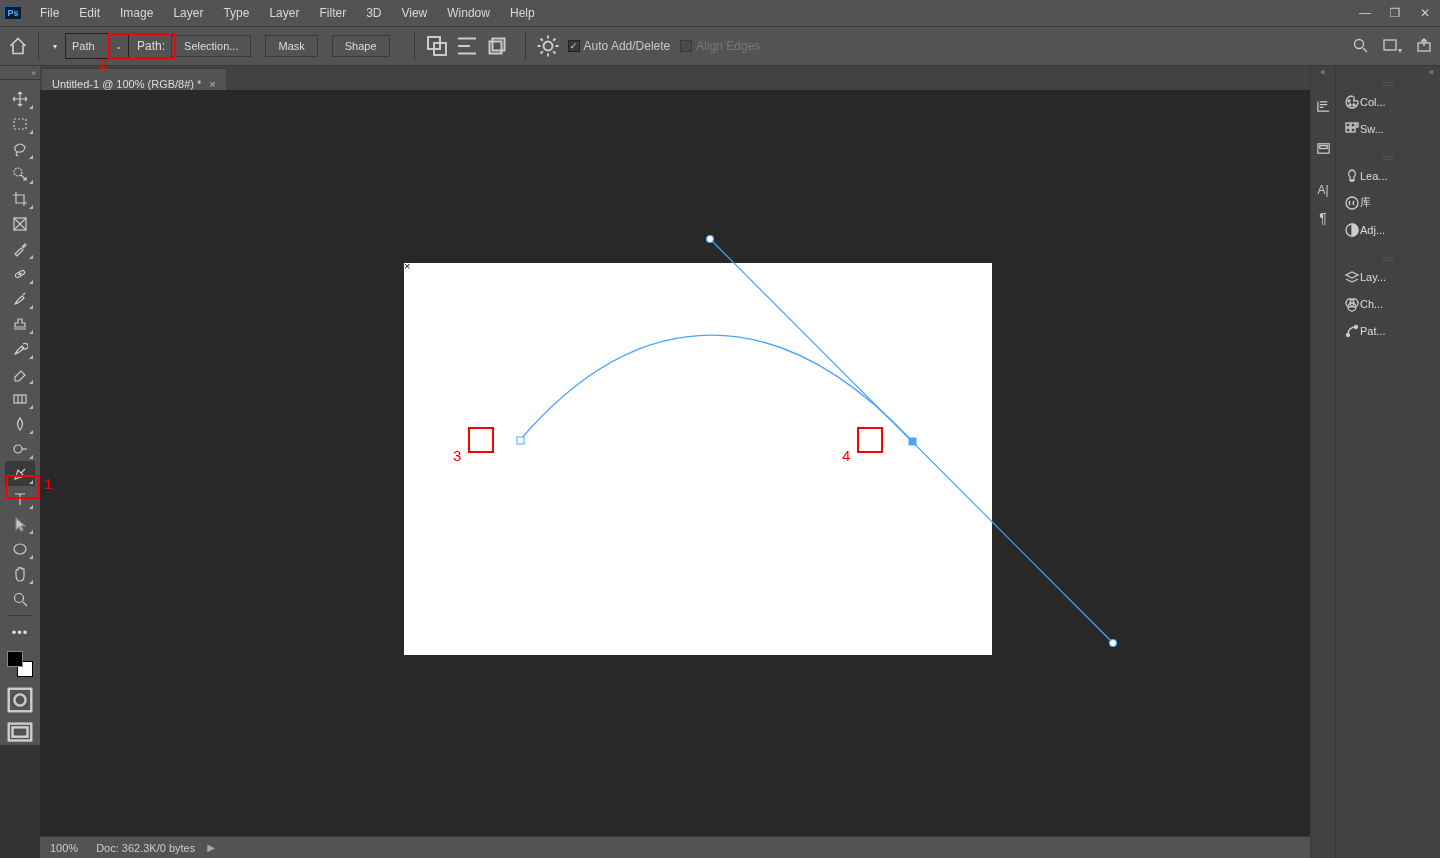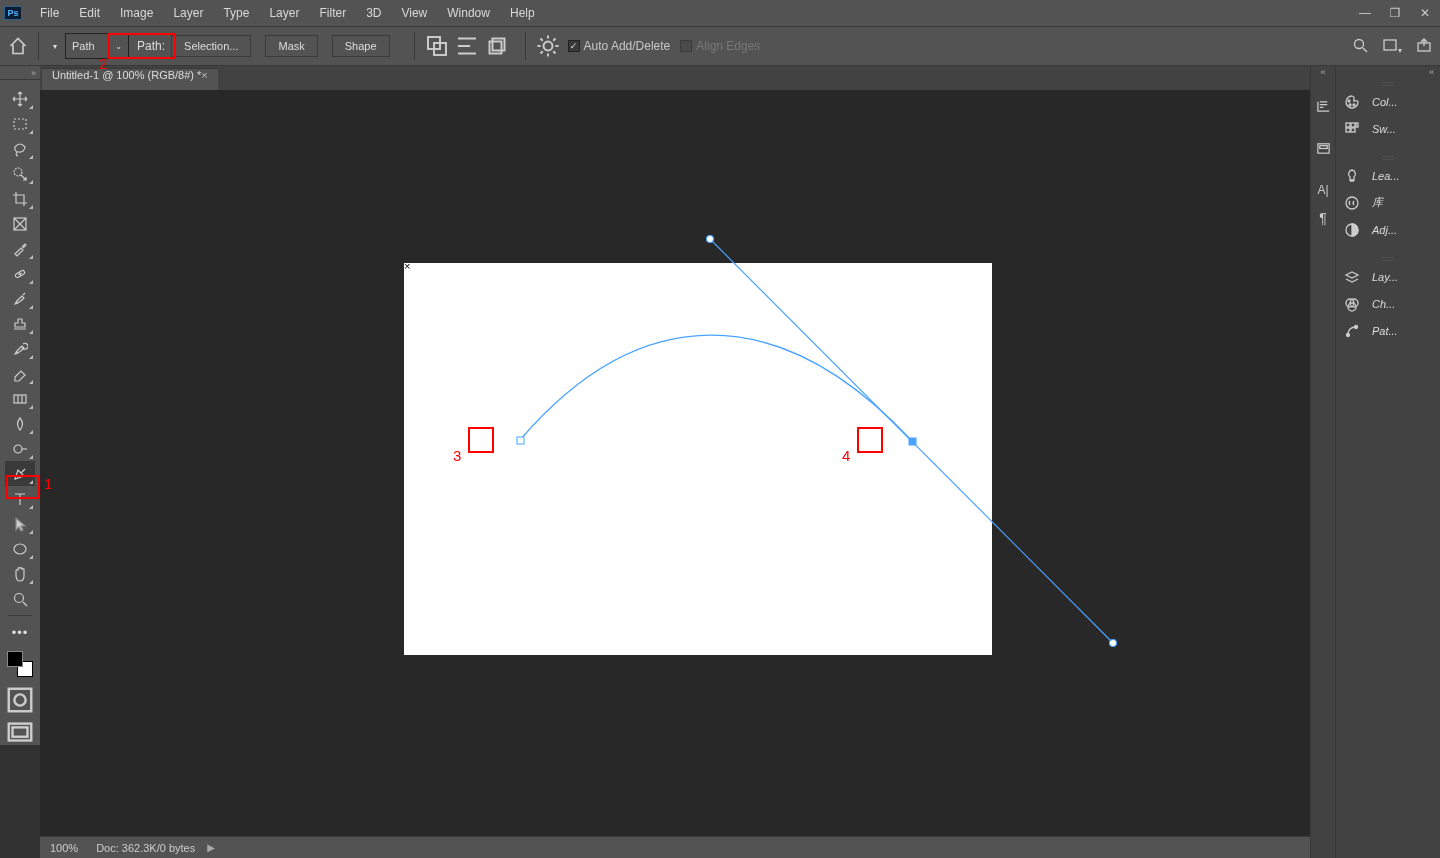--- a/index.html
+++ b/index.html
@@ -36,21 +36,21 @@
 .tool .flyout { position:absolute; right:2px; bottom:2px; width:0; height:0; border-right:4px solid #bbb; border-top:4px solid transparent; }
 .tool-divider { width:24px; height:1px; background:#3a3a3a; margin:4px 0; }
 .color-wells { position:relative; width:30px; height:30px; margin-top:4px; }
 .well-back { position:absolute; right:2px; bottom:2px; width:16px; height:16px; background:#fff; border:1px solid #000; }
 .well-front { position:absolute; left:2px; top:2px; width:16px; height:16px; background:#000; border:1px solid #888; }
 .tool-bottom { width:30px; height:25px; display:flex; align-items:center; justify-content:center; margin-top:8px; }
 
 
 .workspace { position:absolute; left:40px; top:66px; right:130px; bottom:22px; background:#535353; }
 .tabstrip { height:24px; background:#424242; display:flex; align-items:flex-end; padding-left:2px; }
-.tab { height:22px; background:#535353; padding:0 10px; display:flex; align-items:flex-start; font-size:11px; color:#ddd; border-top:1px solid #383838; }
+.tab { height:22px; background:#535353; padding:0 10px; display:flex; align-items:flex-end; gap:8px; font-size:11px; color:#ddd; border-top:1px solid #383838; }
 .tab .closex { font-size:11px; color:#bbb; }
 .canvasbg { position:absolute; left:0; top:24px; right:0; bottom:0; background:#282828; overflow:hidden; }
 .canvas-paper { position:absolute; left:364px; top:173px; width:588px; height:392px; background:#fff; }
 .canvas-x { position:absolute; left:364px; top:170px; font-size:11px; color:#000; }
 svg.path-overlay { position:absolute; left:0; top:0; width:100%; height:100%; pointer-events:none; }
 
 
 .ann-box { position:absolute; border:2px solid #ff0000; }
 .ann-label { position:absolute; color:#ff0000; font-size:15px; font-weight:normal; }
 
@@ -60,21 +60,21 @@
 
 
 .sidecol { position:absolute; right:105px; top:66px; width:25px; background:#424242; border-left:1px solid #383838; display:flex; flex-direction:column; align-items:center; }
 .sidecol .grip { width:20px; height:12px; display:flex; align-items:center; justify-content:center; font-size:9px; color:#aaa; }
 .sidecol .ic { width:25px; height:28px; display:flex; align-items:center; justify-content:center; font-size:13px; color:#ccc; }
 .sidecol .gap { height:14px; }
 
 .panels { position:absolute; right:0; top:66px; width:105px; bottom:0; background:#424242; border-left:1px solid #383838; display:flex; flex-direction:column; }
 .panels .grip { height:12px; display:flex; align-items:center; justify-content:flex-end; padding-right:6px; font-size:9px; color:#aaa; }
 .pgroup-grip { height:10px; display:flex; align-items:center; justify-content:center; font-size:7px; color:#777; }
-.pitem { height:27px; display:flex; align-items:center; gap:12px; padding:0 8px; font-size:11px; color:#ddd;font-style:italic; }
+.pitem { height:27px; display:flex; align-items:center; gap:0; padding:0 8px; font-size:11px; color:#ddd; }
 .pitem svg, .pitem .pic { width:16px; height:16px; flex-shrink:0; }
 .pspacer { height:10px; }
 
 
 svg.ico { stroke:#ccc; fill:none; stroke-width:1.3; }
 </style>
 </head>
 <body>
 
 <div class="menubar">

